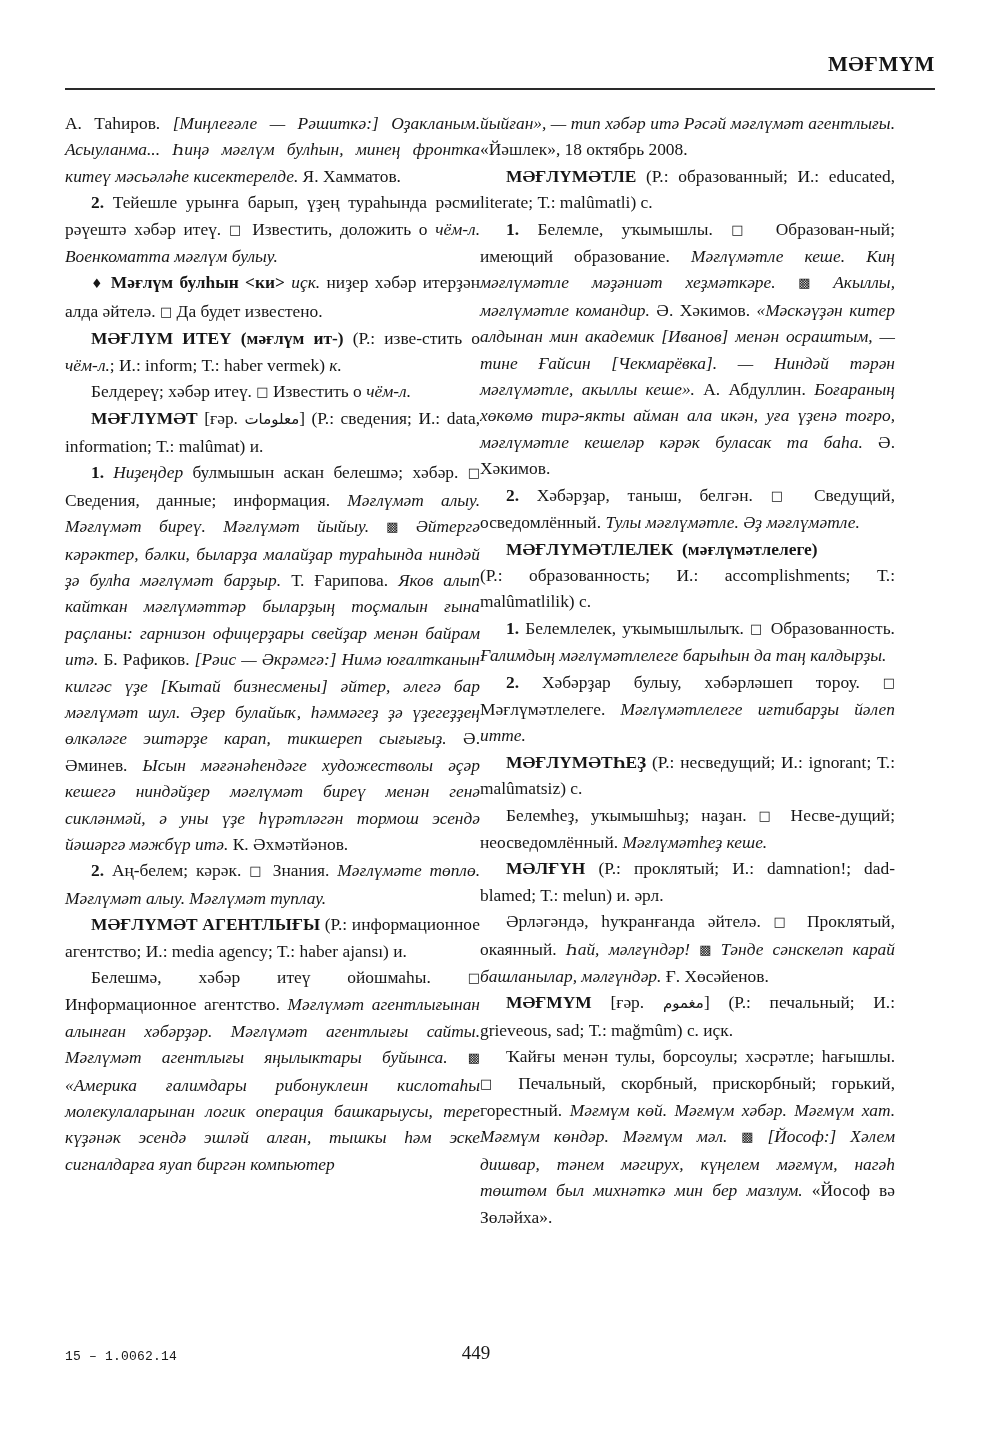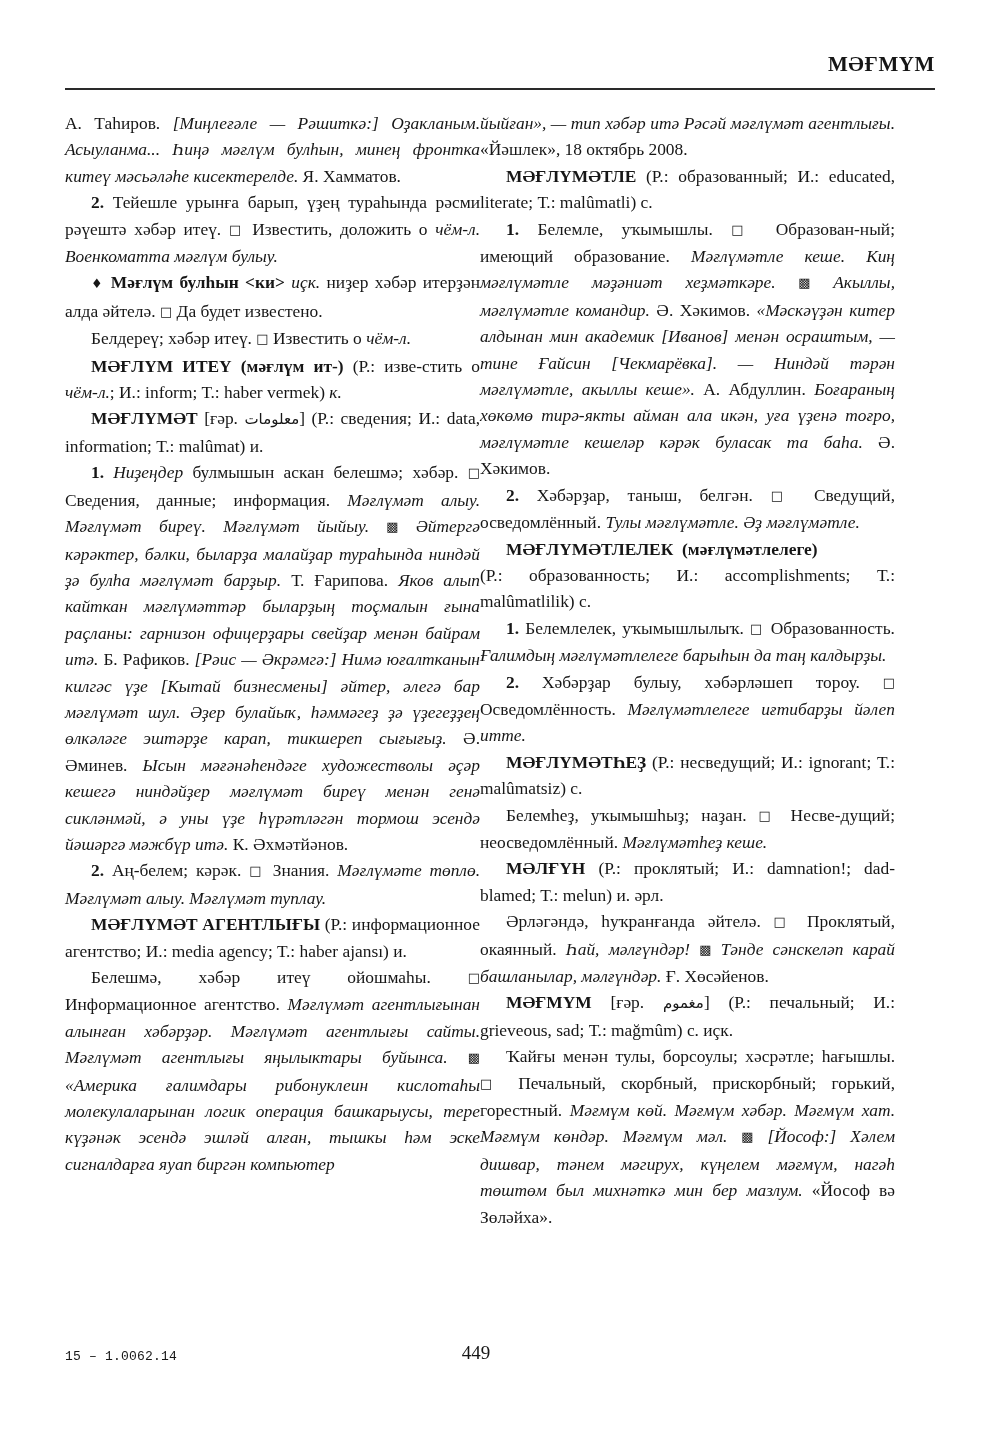--- a/index.html
+++ b/index.html
@@ -111,23 +111,23 @@
   <div class="cols">
 
     <div class="col">
 
       <p class="noind"><span>А. Таһиров. </span><span class="it">[Миңлеғәле — Рәшиткә:] Оҙакланым. Асыуланма... Һиңә мәғлүм булһын, минең фронтка китеү мәсьәләһе кисектерелде. </span><span>Я. Хамматов.</span></p>
 
       <p class="ind"><span class="num">2. </span><span>Тейешле урынға барып, үҙең тураһында рәсми рәүештә хәбәр итеү. </span><span class="sq">□</span><span> Известить, доложить о </span><span class="it">чём-л. Военкоматта мәғлүм булыу.</span></p>
 
       <p class="ind"><span class="dia">♦ </span><span class="bit">Мәғлүм булһын &lt;ки&gt; </span><span class="it">иçк. </span><span>ниҙер хәбәр итерҙән алда әйтелә. </span><span class="sq">□</span><span> Да будет известено.</span></p>
 
+      <p class="ind"><span class="hw">МӘҒЛҮМ ИТЕҮ </span><span class="bit">(мәғлүм ит-) </span><span>(Р.: изве-стить о </span><span class="it">чём-л.</span><span>; И.: inform; Т.: haber vermek) </span><span class="it">к.</span></p>
+
       <p class="ind"><span>Белдереү; хәбәр итеү. </span><span class="sq">□</span><span> Известить о </span><span class="it">чём-л.</span></p>
-
-      <p class="ind"><span class="hw">МӘҒЛҮМ ИТЕҮ </span><span class="bit">(мәғлүм ит-) </span><span>(Р.: изве-стить о </span><span class="it">чём-л.</span><span>; И.: inform; Т.: haber vermek) </span><span class="it">к.</span></p>
 
       <p class="ind"><span class="hw">МӘҒЛҮМӘТ</span> [<span>ғәр.</span> <span class="ar">معلومات</span>] <span>(Р.: сведения; И.: data, information; Т.: malûmat) и.</span></p>
 
       <p class="ind"><span class="num">1. </span><span class="it">Ниҙеңдер </span><span>булмышын аскан белешмә; хәбәр. </span><span class="sq">□</span><span> Сведения, данные; информация. </span><span class="it">Мәғлүмәт алыу. Мәғлүмәт биреү. Мәғлүмәт йыйыу. </span><span class="fsq">▩ </span><span class="it">Әйтергә кәрәктер, бәлки, быларҙа малайҙар тураһында ниндәй ҙә булһа мәғлүмәт барҙыр. </span><span>Т. Ғарипова. </span><span class="it">Яков алып кайткан мәғлүмәттәр быларҙың тоçмалын ғына раçланы: гарнизон офицерҙары свейҙар менән байрам итә. </span><span>Б. Рафиков. </span><span class="it">[Рәис — Әкрәмгә:] Нимә юғалтканын килгәс үҙе [Кытай бизнесмены] әйтер, әлегә бар мәғлүмәт шул. Әҙер булайыҡ, һәммәгеҙ ҙә үҙегеҙҙең өлкәләге эштәрҙе карап, тикшереп сығығыҙ. </span><span>Ә. Әминев. </span><span class="it">Ысын мәғәнәһендәге художестволы әçәр кешегә ниндәйҙер мәғлүмәт биреү менән генә сикләнмәй, ә уны үҙе һүрәтләгән тормош эсендә йәшәргә мәжбүр итә. </span><span>К. Әхмәтйәнов.</span></p>
 
       <p class="ind"><span class="num">2. </span><span>Аң-белем; кәрәк. </span><span class="sq">□</span><span> Знания. </span><span class="it">Мәғлүмәте төплө. Мәғлүмәт алыу. Мәғлүмәт туплау.</span></p>
 
       <p class="ind"><span class="hw">МӘҒЛҮМӘТ АГЕНТЛЫҒЫ</span> <span>(Р.: информационное агентство; И.: media agency; Т.: haber ajansı) и.</span></p>
 
       <p class="ind"><span>Белешмә, хәбәр итеү ойошмаһы. </span><span class="sq">□</span><span> Информационное агентство. </span><span class="it">Мәғлүмәт агентлығынан алынған хәбәрҙәр. Мәғлүмәт агентлығы сайты. Мәғлүмәт агентлығы яңылыктары буйынса. </span><span class="fsq">▩ </span><span class="it">«Америка ғалимдары рибонуклеин кислотаһы молекулаларынан логик операция башкарыусы, тере күҙәнәк эсендә эшләй алған, тышкы һәм эске сигналдарға яуап биргән компьютер</span></p>
@@ -141,21 +141,21 @@
       <p class="ind"><span class="hw">МӘҒЛҮМӘТЛЕ</span> <span>(Р.: образованный; И.: educated, literate; Т.: malûmatli) с.</span></p>
 
       <p class="ind"><span class="num">1. </span><span>Белемле, уҡымышлы. </span><span class="sq">□</span><span> Образован-ный; имеющий образование. </span><span class="it">Мәғлүмәтле кеше. Киң мәғлүмәтле мәҙәниәт хеҙмәткәре. </span><span class="fsq">▩ </span><span class="it">Акыллы, мәғлүмәтле командир. </span><span>Ә. Хәкимов. </span><span class="it">«Мәскәүҙән китер алдынан мин академик [Иванов] менән осраштым, — тине Ғайсин [Чекмарёвка]. — Ниндәй тәрән мәғлүмәтле, акыллы кеше». </span><span>А. Абдуллин. </span><span class="it">Боғараның хөкөмө тирә-якты айман ала икән, уға үҙенә тоғро, мәғлүмәтле кешеләр кәрәк буласак та баһа. </span><span>Ә. Хәкимов.</span></p>
 
       <p class="ind"><span class="num">2. </span><span>Хәбәрҙар, таныш, белгән. </span><span class="sq">□</span><span> Сведущий, осведомлённый. </span><span class="it">Тулы мәғлүмәтле. Әҙ мәғлүмәтле.</span></p>
 
       <p class="ind"><span class="hw">МӘҒЛҮМӘТЛЕЛЕК</span>&nbsp;&nbsp;<span class="bit">(мәғлүмәтлелеге)</span><br><span>(Р.: образованность; И.: accomplishments; Т.: malûmatlilik) с.</span></p>
 
       <p class="ind"><span class="num">1. </span><span>Белемлелек, уҡымышлылыҡ. </span><span class="sq">□</span><span> Образованность. </span><span class="it">Ғалимдың мәғлүмәтлелеге барыһын да таң калдырҙы.</span></p>
 
-      <p class="ind"><span class="num">2. </span><span>Хәбәрҙар булыу, хәбәрләшеп тороу. </span><span class="sq">□</span><span> Осведомлённость. </span><span class="it">Мәғлүмәтлелеге иғтибарҙы йәлеп итте.</span></p>
+      <p class="ind"><span class="num">2. </span><span>Хәбәрҙар булыу, хәбәрләшеп тороу. </span><span class="sq">□</span><span> Мәғлүмәтлелеге. </span><span class="it">Мәғлүмәтлелеге иғтибарҙы йәлеп итте.</span></p>
 
       <p class="ind"><span class="hw">МӘҒЛҮМӘТҺЕҘ</span> <span>(Р.: несведущий; И.: ignorant; Т.: malûmatsiz) с.</span></p>
 
       <p class="ind"><span>Белемһеҙ, уҡымышһыҙ; наҙан. </span><span class="sq">□</span><span> Несве-дущий; неосведомлённый. </span><span class="it">Мәғлүмәтһеҙ кеше.</span></p>
 
       <p class="ind"><span class="hw">МӘЛҒҮН</span> <span>(Р.: проклятый; И.: damnation!; dad-blamed; Т.: melun) и. әрл.</span></p>
 
       <p class="ind"><span>Әрләгәндә, һуҡранғанда әйтелә. </span><span class="sq">□</span><span> Проклятый, окаянный. </span><span class="it">Һай, мәлғүндәр! </span><span class="fsq">▩ </span><span class="it">Тәнде сәнскеләп карай башланылар, мәлғүндәр. </span><span>Ғ. Хөсәйенов.</span></p>
 
       <p class="ind"><span class="hw">МӘҒМҮМ</span> [<span>ғәр.</span> <span class="ar">مغموم</span>] <span>(Р.: печальный; И.: grieveous, sad; Т.: mağmûm) с. иçк.</span></p>

